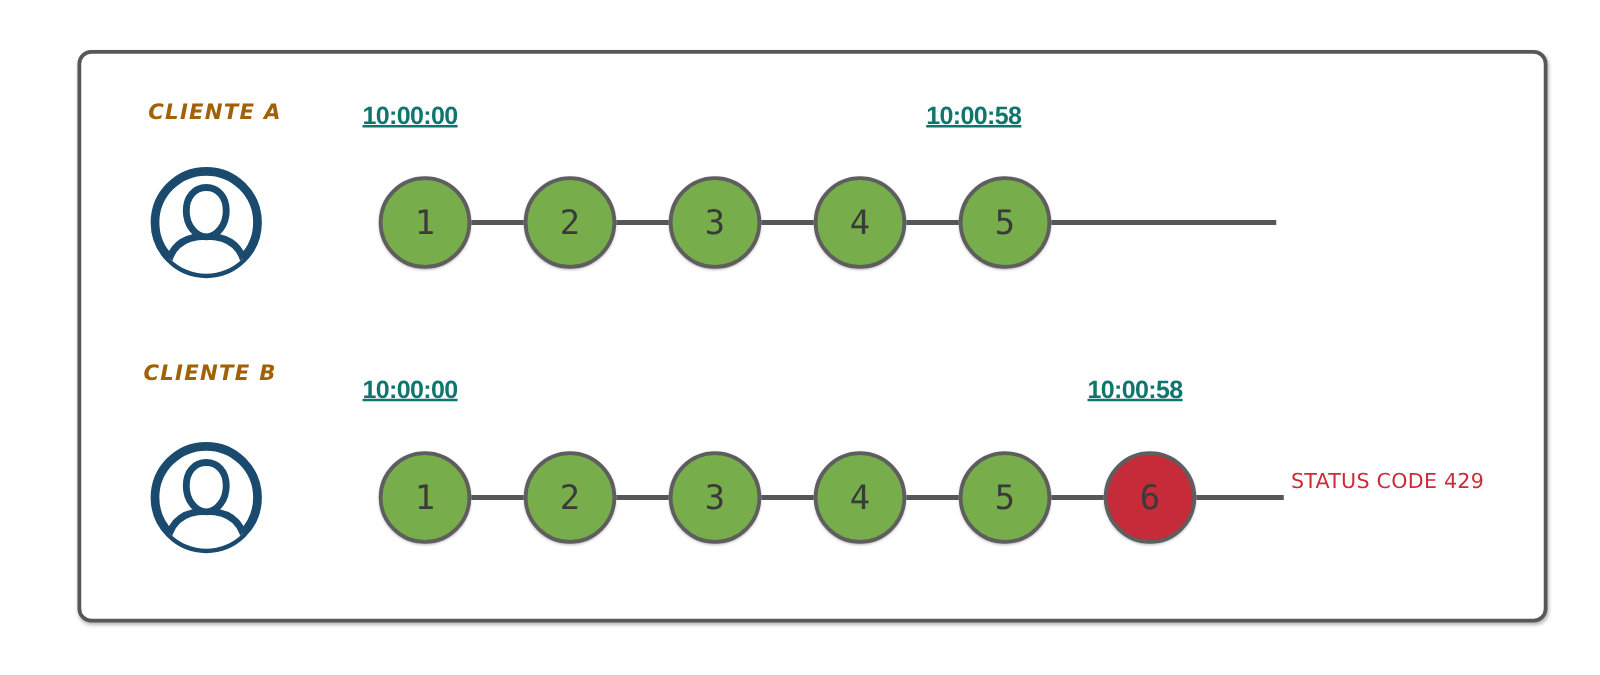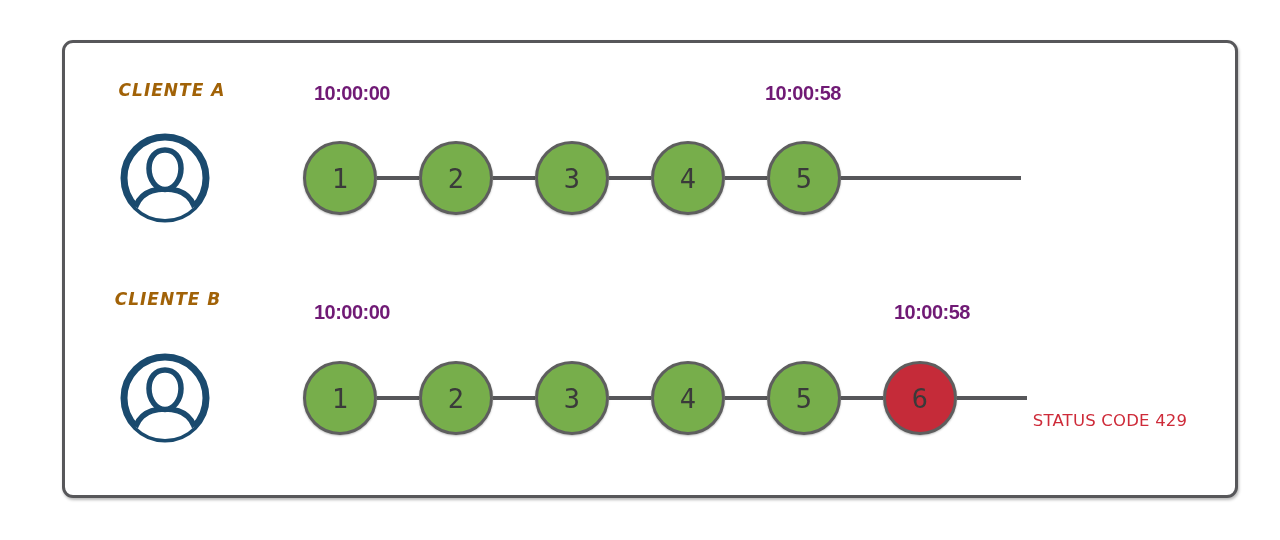--- a/index.html
+++ b/index.html
@@ -39,27 +39,28 @@
   .avatar {
     position: absolute;
     width: 94px; height: 94px;
   }
   .avatar.row-a { left: 118px; top: 131px; }
   .avatar.row-b { left: 118px; top: 351px; }
 
   .timestamp {
     position: absolute;
     width: 100px;
-    text-align: right;
+    text-align: left;
     font-family: "Liberation Sans", sans-serif;
     font-weight: 700;
     font-size: 20px;
     letter-spacing: -0.5px;
-    color: #701a75;
+    color: #0f766e;
     white-space: nowrap;
+    text-decoration: underline;
   }
   .ts-a-start { left: 290px; top: 82px; }
   .ts-a-end   { left: 741px; top: 82px; }
   .ts-b-start { left: 290px; top: 301px; }
   .ts-b-end   { left: 870px; top: 301px; }
 
   .timeline {
     position: absolute;
     height: 74px;
     display: flex;
@@ -98,21 +99,21 @@
     left: 1022px;
     width: 176px;
     text-align: center;
     font-family: "DejaVu Sans", sans-serif;
     font-size: 16.5px;
     line-height: 22px;
     letter-spacing: 0.2px;
     white-space: nowrap;
   }
   .status.row-a { top: 155px; }
-  .status.row-b { top: 374px; margin-top: 36px; }
+  .status.row-b { top: 374px; }
   .status.success { color: var(--green_text, #7ab84d); }
   .status.error   { color: var(--red_text, #ce2b39); }
 </style>
 </head>
 <body>
 
 <div class="frame"></div>
 
 <div class="client-label row-a">CLIENTE A</div>
 

